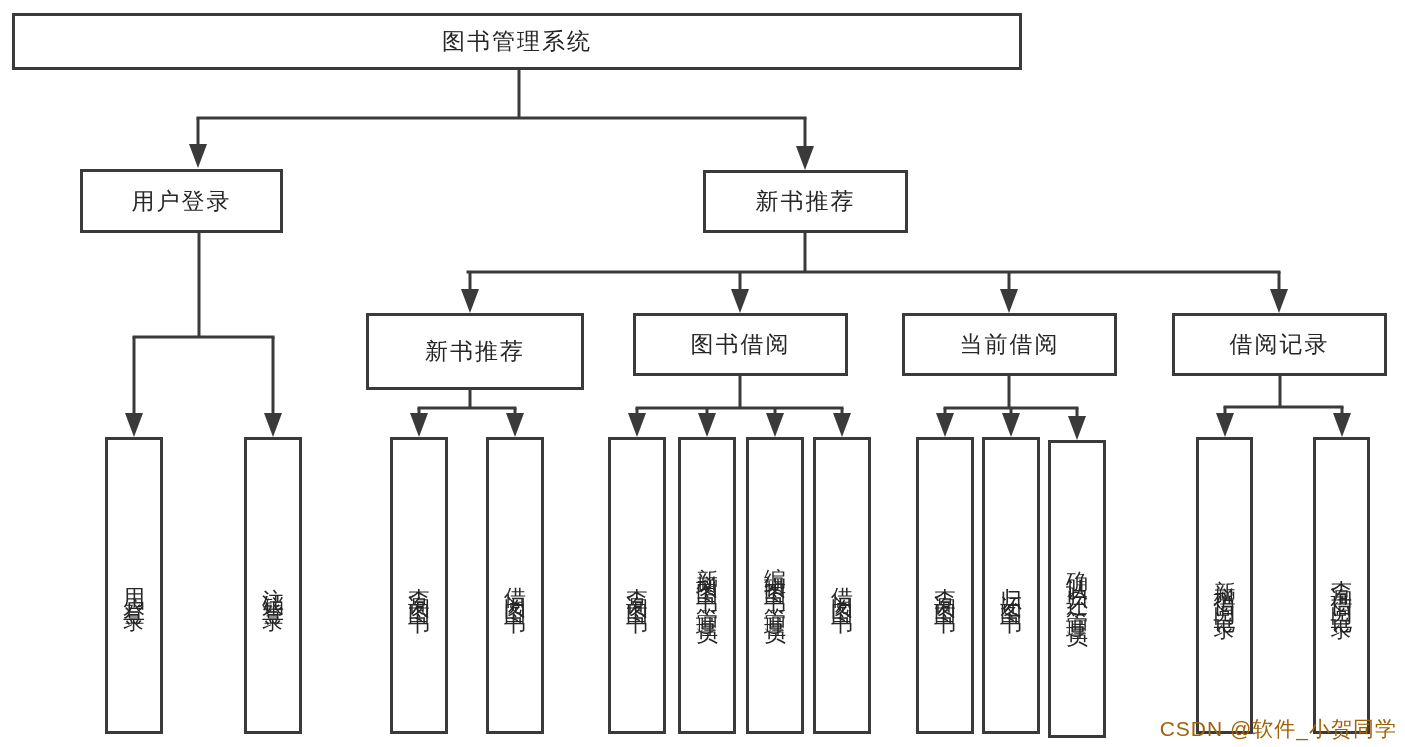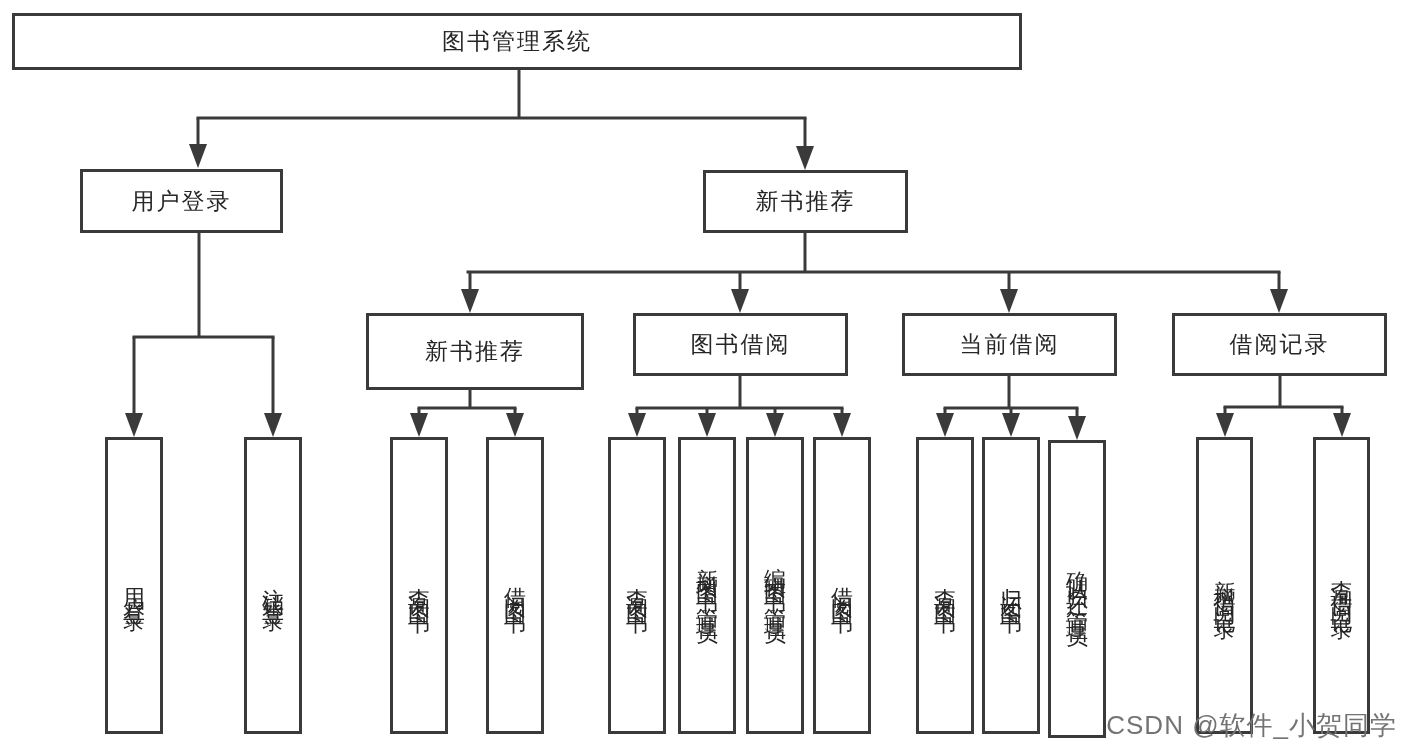--- a/index.html
+++ b/index.html
@@ -33,23 +33,23 @@
     font-size:22px;
     letter-spacing:8px;
     line-height:1;
     color:#262626;
     white-space:nowrap;
   }
   .watermark{
     position:absolute;
     right:8px;
     bottom:4px;
-    font-size:26px;
+    font-size:21px;
     letter-spacing:1px;
-    color:#737373;
+    color:#a16207;
     white-space:nowrap;
   }
 </style>
 </head>
 <body>
 
 <div class="canvas">
 
   <svg class="lines" width="1405" height="747" viewBox="0 0 1405 747" xmlns="http://www.w3.org/2000/svg">
       <line x1="519" y1="70" x2="519" y2="118" stroke="#3a3a3a" stroke-width="3"></line>

